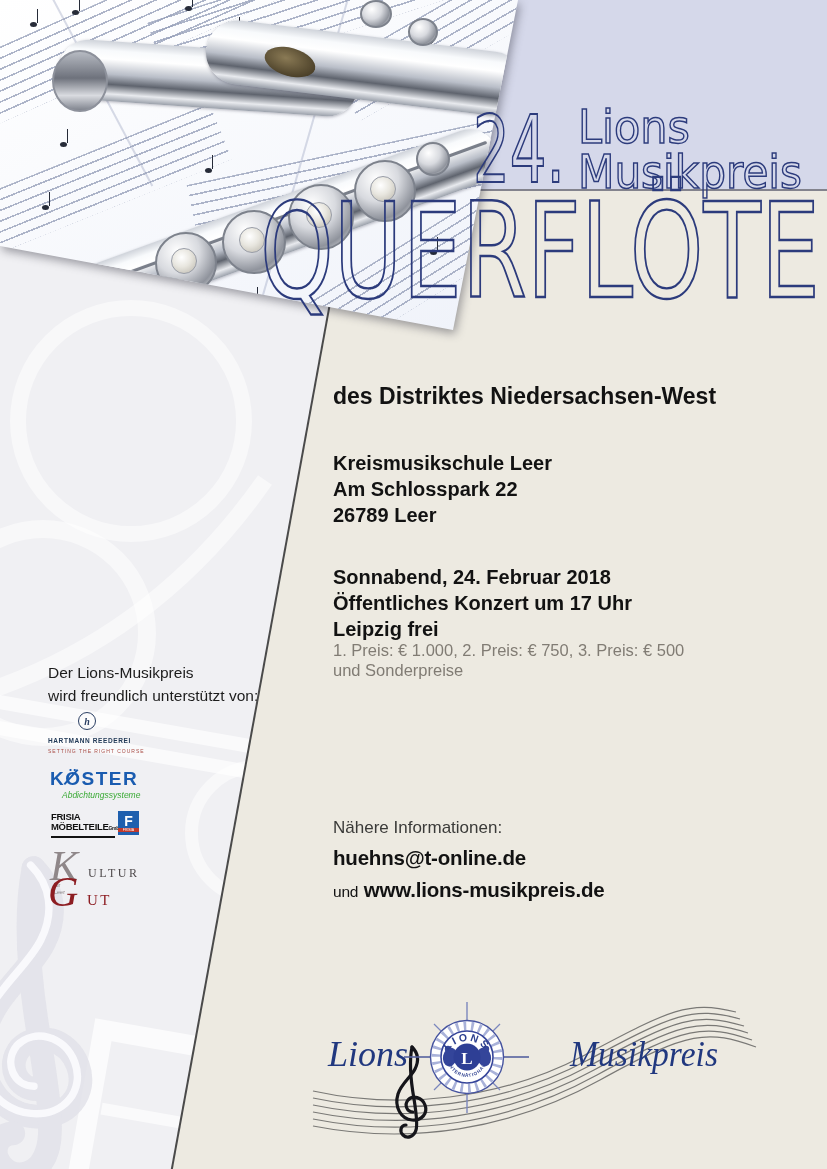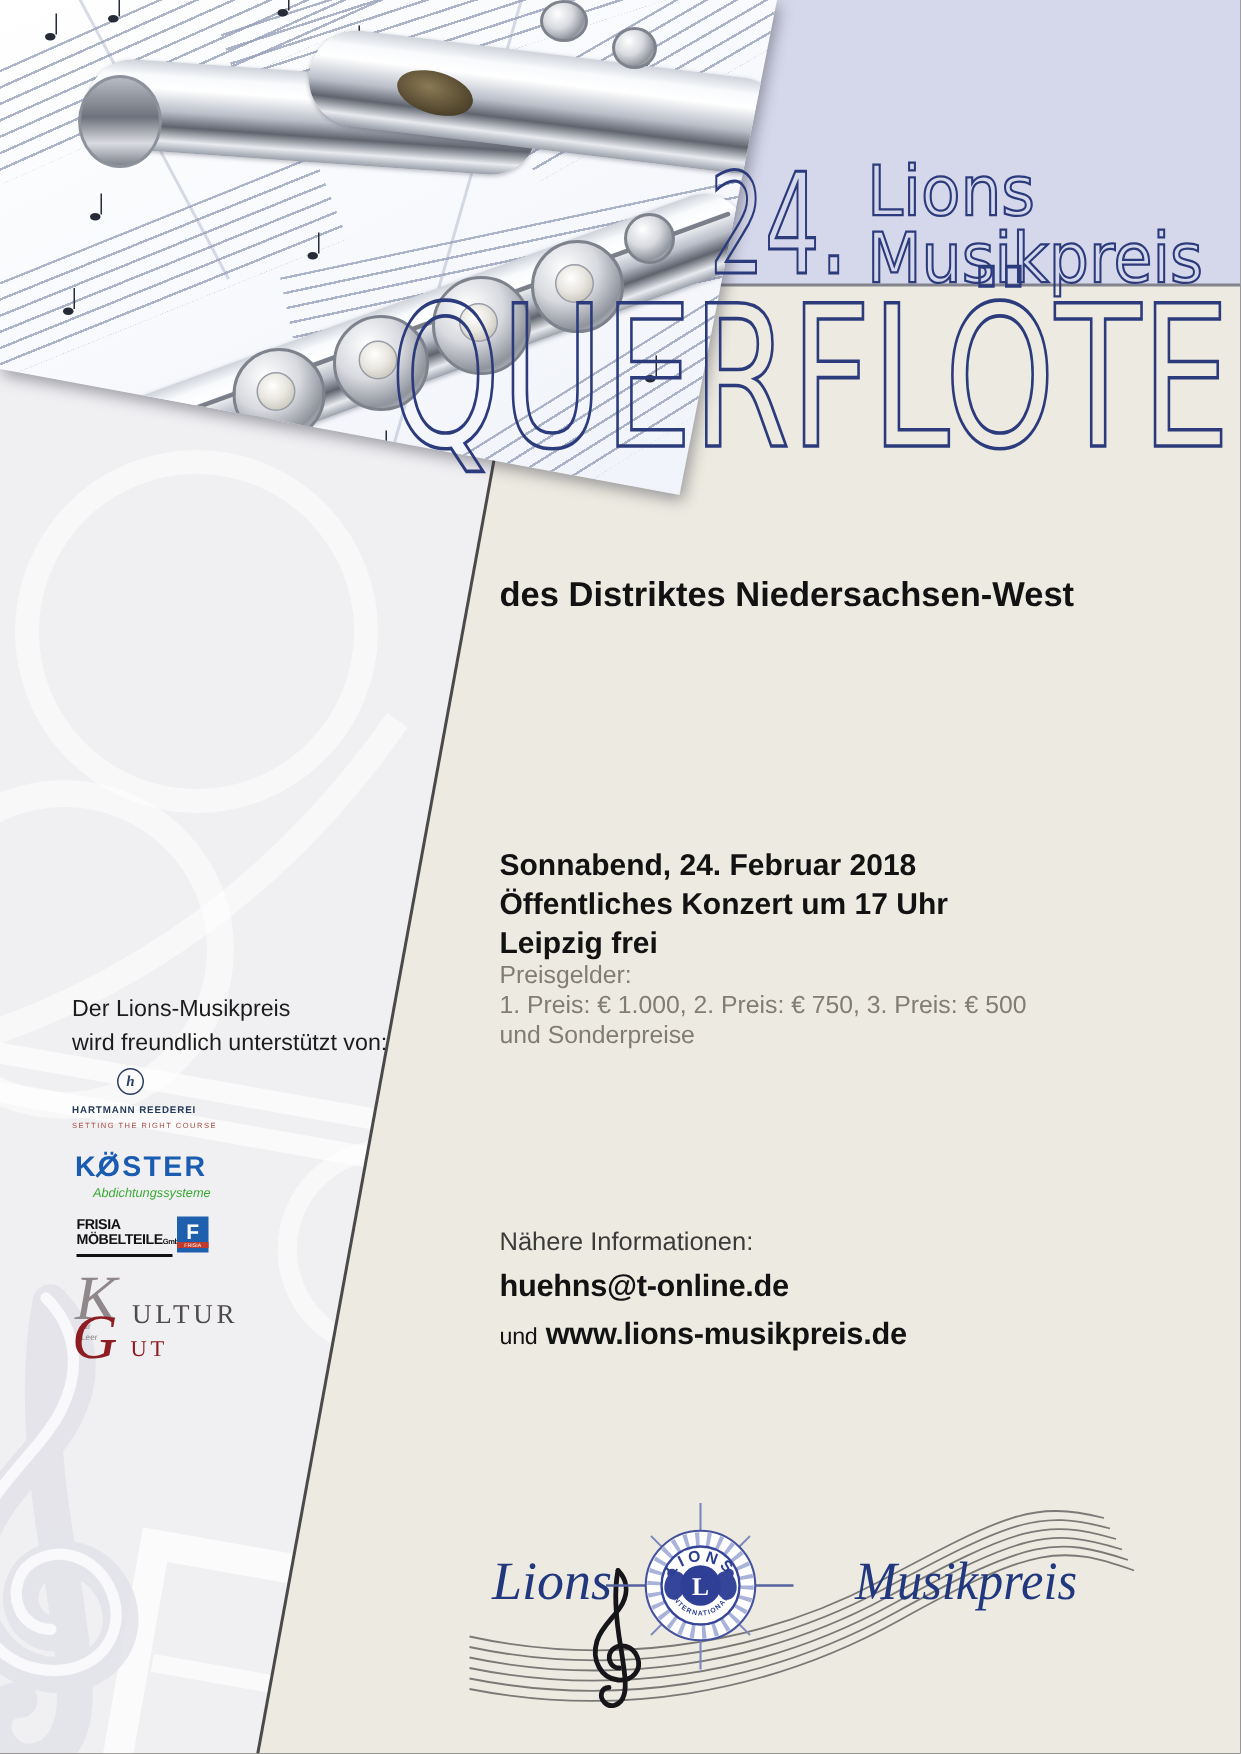--- a/index.html
+++ b/index.html
@@ -56,21 +56,21 @@
   .frisia1{left:51px;top:811px;font-size:9.5px;font-weight:900;letter-spacing:-.3px;color:#111;z-index:13;}
   .frisia2{left:51px;top:821px;font-size:9.5px;font-weight:900;letter-spacing:-.3px;color:#111;z-index:13;}
   .frisia2 .gmbh{font-size:5px;font-weight:600;}
   .frisia-rule{left:51px;top:836px;width:64px;height:1.5px;background:#111;z-index:13;}
   .frisia-badge{left:118px;top:811px;width:21px;height:24px;background:#1e5fae;z-index:13;
                 display:flex;align-items:center;justify-content:center;flex-direction:column;}
   .frisia-badge .f{color:#fff;font-weight:900;font-size:14px;line-height:14px;}
   .frisia-badge .lbl{width:100%;background:#c0392b;color:#fff;font-size:3.5px;text-align:center;line-height:4.5px;}
   .kg{z-index:13;font-family:"Liberation Serif",serif;}
   .kg-k{left:50px;top:845px;font-size:42px;font-style:italic;color:#8f8789;line-height:42px;}
-  .kg-ultur{left:88px;top:866px;font-size:18px;letter-spacing:2.5px;color:#4f4a4c;}
+  .kg-ultur{left:88px;top:866px;font-size:12px;letter-spacing:2.5px;color:#4f4a4c;}
   .kg-small{left:54px;top:882px;font-size:5.5px;line-height:6.5px;color:#8a8384;font-family:"Liberation Sans",sans-serif;}
   .kg-g{left:48px;top:871px;font-size:42px;font-style:italic;color:#8d1d22;line-height:42px;}
   .kg-ut{left:87px;top:892px;font-size:15px;letter-spacing:2.5px;color:#8d1d22;}
 
   
   .col{left:333px;z-index:40;color:#121212;}
   .subtitle{top:383px;font-size:23px;font-weight:bold;}
   .blk{font-size:20px;font-weight:bold;line-height:26px;}
   .venue{top:450px;}
   .event{top:564px;}
@@ -226,29 +226,33 @@
       <div>für</div>
       <div>Leer</div>
     </div>
     <div class="abs kg kg-g">G</div>
     <div class="abs kg kg-ut">UT</div>
   </div>
   <div class="abs sidebar-edge"></div>
 
   <div class="abs col subtitle">des Distriktes Niedersachsen-West</div>
 
+  <div class="abs col blk venue">
+    <div>Kreismusikschule Leer</div>
+    <div>Am Schlosspark 22</div>
+    <div>26789 Leer</div>
+  </div>
 
   <div class="abs col blk event">
     <div>Sonnabend, 24. Februar 2018</div>
     <div>Öffentliches Konzert um 17 Uhr</div>
     <div>Leipzig frei</div>
   </div>
 
   <div class="abs col gray prizes">
-    <div>Preisgelder:</div>
     <div>1. Preis: € 1.000, 2. Preis: € 750, 3. Preis: € 500</div>
     <div>und Sonderpreise</div>
   </div>
 
 
   <div class="abs col info-h">Nähere Informationen:</div>
   <div class="abs col site">
     <span class="und">und</span>
     <span>www.lions-musikpreis.de</span>
   </div>

